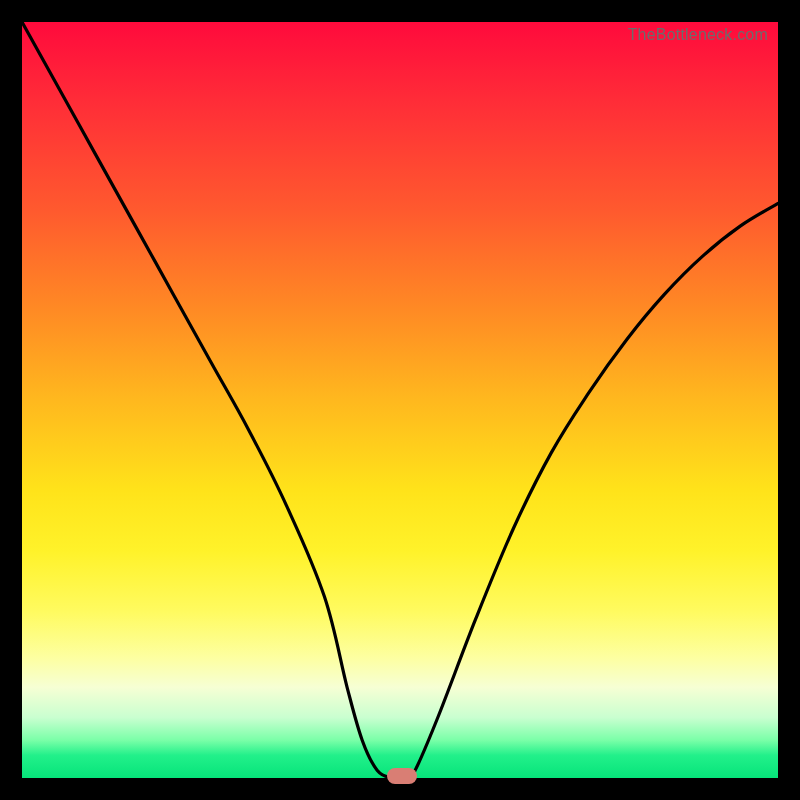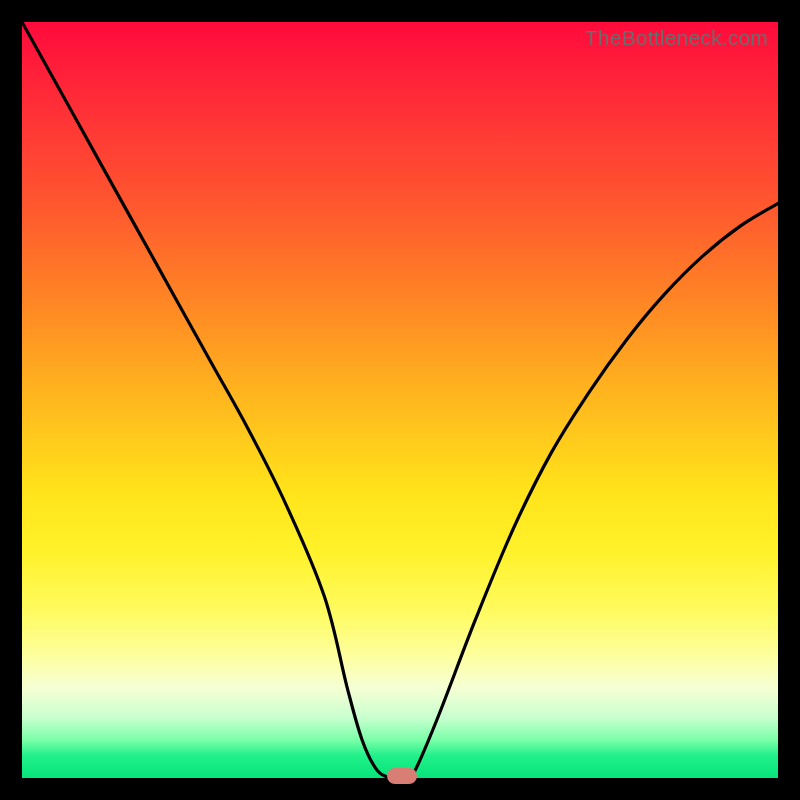--- a/index.html
+++ b/index.html
@@ -40,21 +40,21 @@
       #7affa8 95%,
       #22f08a 97%,
       #06e47a 100%
     );
   }
   .watermark {
     position: absolute;
     top: 4px;
     right: 10px;
     color: #6c6c6c;
-    font-size: 21px;
+    font-size: 16px;
     font-weight: 400;
     letter-spacing: 0.2px;
     user-select: none;
   }
   svg.curve {
     position: absolute;
     left: 0;
     top: 0;
     width: 756px;
     height: 756px;

